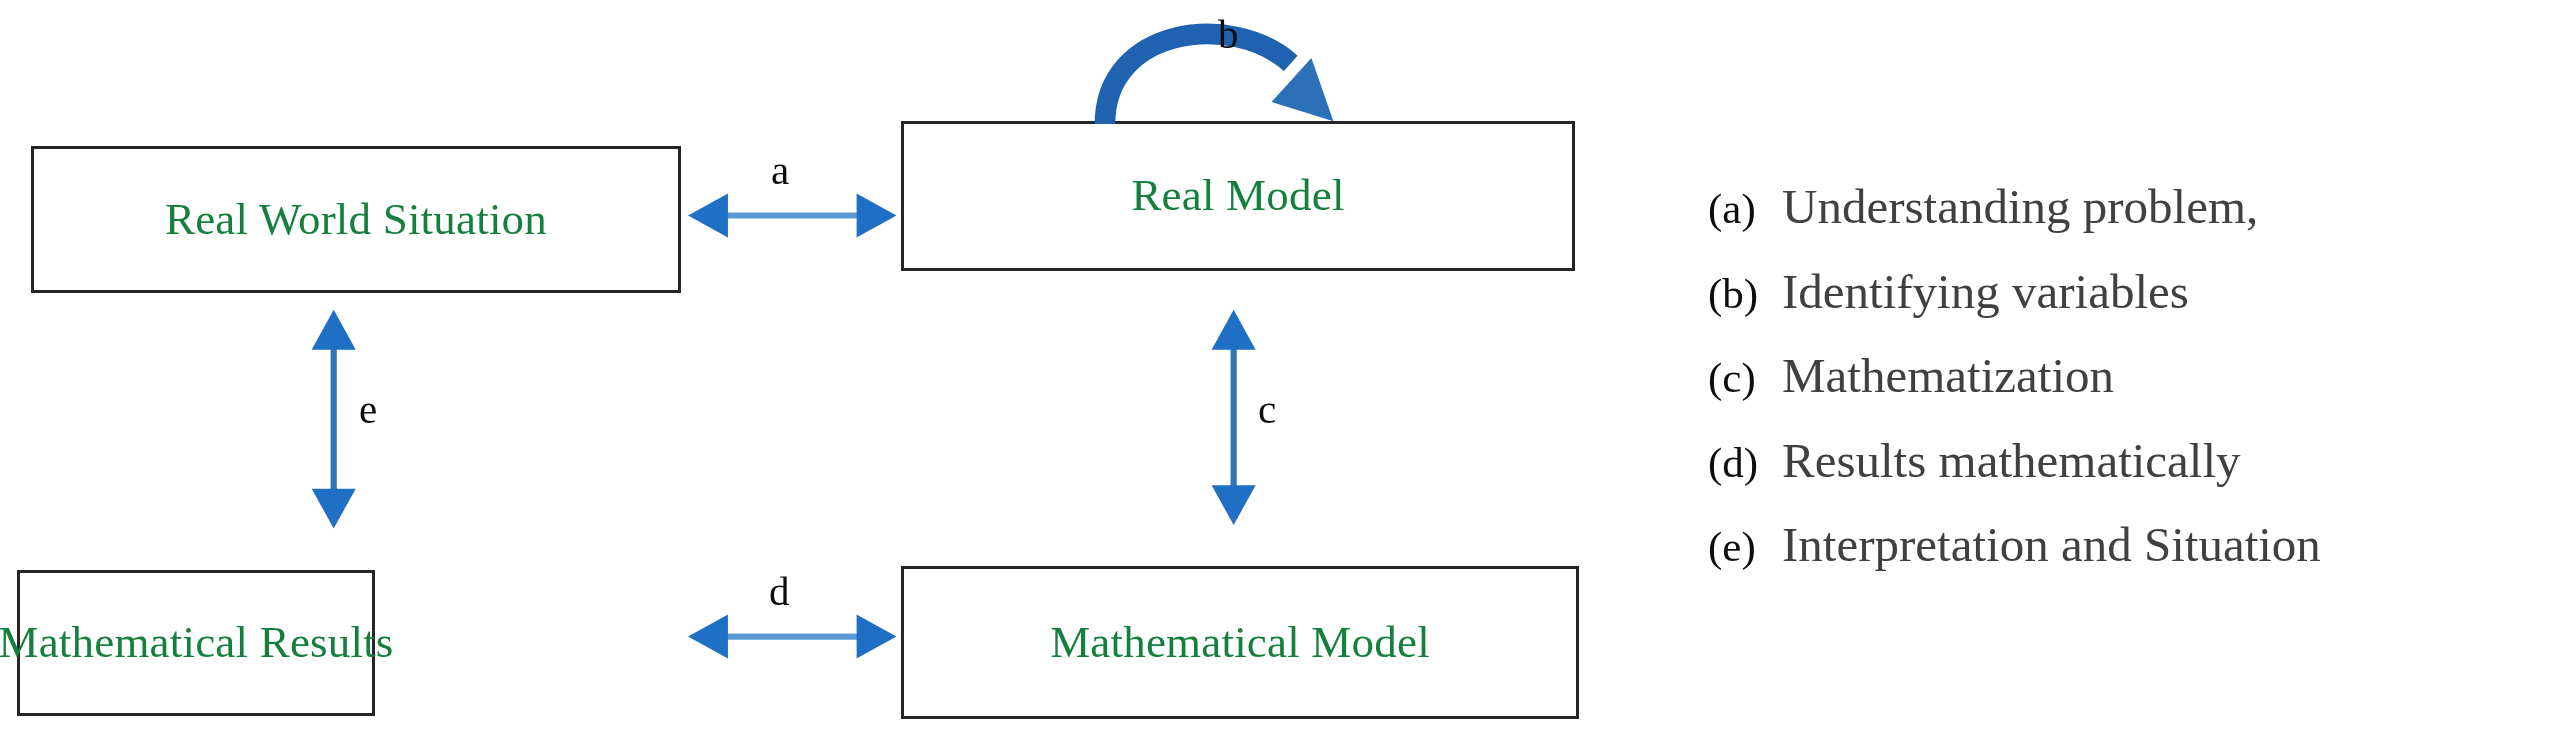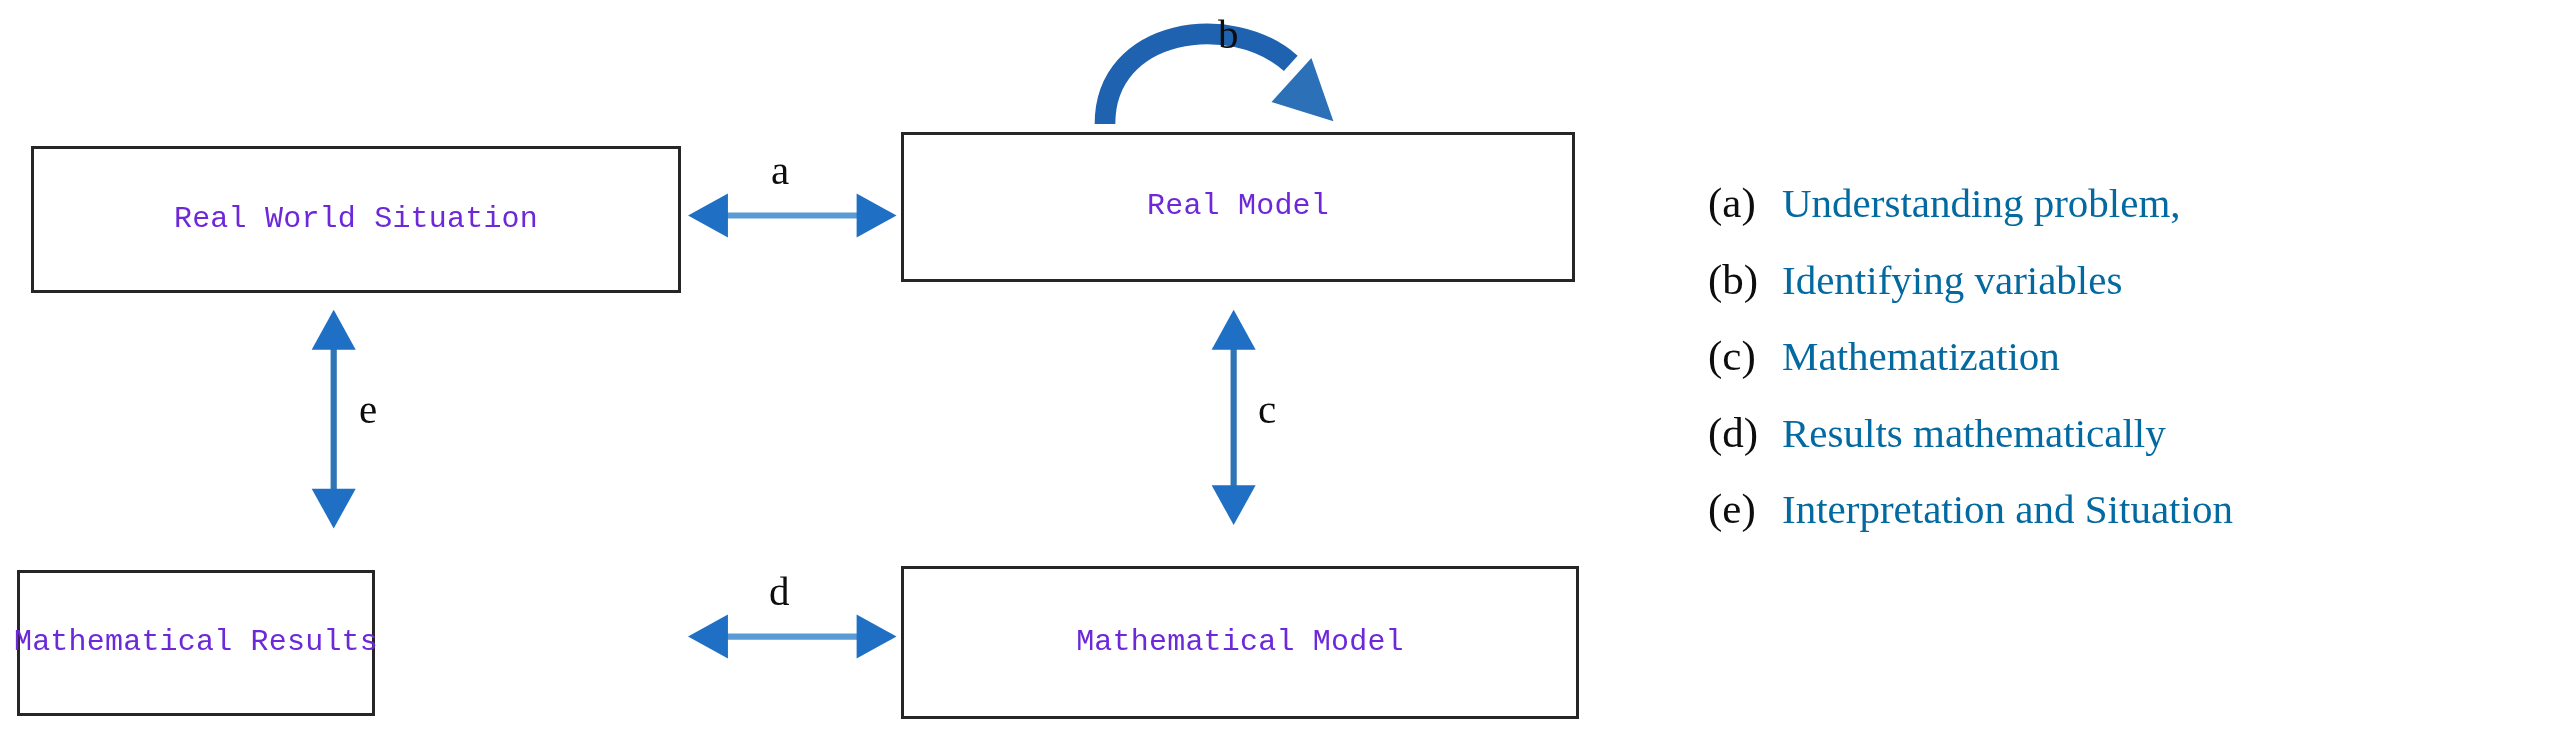--- a/index.html
+++ b/index.html
@@ -20,30 +20,30 @@
   .node-box {
     position: absolute;
     box-sizing: border-box;
     background: #ffffff;
     border: 3.4px solid #262626;
     display: flex;
     align-items: center;
     justify-content: center;
   }
   .node-label {
-    font-family: Liberation Mono, monospace;
-    font-size: 30px;
+    font-family: Liberation Serif, serif;
+    font-size: 45px;
     line-height: 1.05;
-    color: #6d28d9;
+    color: #15803d;
     white-space: nowrap;
     letter-spacing: 0.2px;
   }
 
   #box-real-world   { left: 31px;   top: 146px; width: 650px;  height: 147px; }
-  #box-real-model   { left: 901px; top: 132px; width: 674px;  height: 150px; align-items: center; }
+  #box-real-model   { left: 901px; top: 121px; width: 674px;  height: 150px; align-items: center; }
   #box-math-results { left: 17px;   top: 570px; width: 358px;  height: 146px; }
   #box-math-model   { left: 901px; top: 550px; width: 678px;  height: 153px; margin-top: 16px; }
 
   
   #arrow-layer {
     position: absolute;
     left: 0;
     top: 0;
     width: 2576px;
     height: 733px;
@@ -81,22 +81,22 @@
   .legend-item:last-child { margin-bottom: 0; }
   .legend-marker {
     font-family: "Liberation Serif", "DejaVu Serif", serif;
     font-size: 43px;
     color: #0d0d0d;
     width: 74px;
     flex: 0 0 74px;
   }
   .legend-text {
     font-family: "Liberation Serif", "DejaVu Serif", serif;
-    font-size: 41px;
-    color: #0369a1;
+    font-size: 49px;
+    color: #404040;
   }
 </style>
 </head>
 <body>
 
 <div id="root">
 
   <div class="node-box" id="box-real-world">
     <span class="node-label">Real World Situation</span>
   </div>

